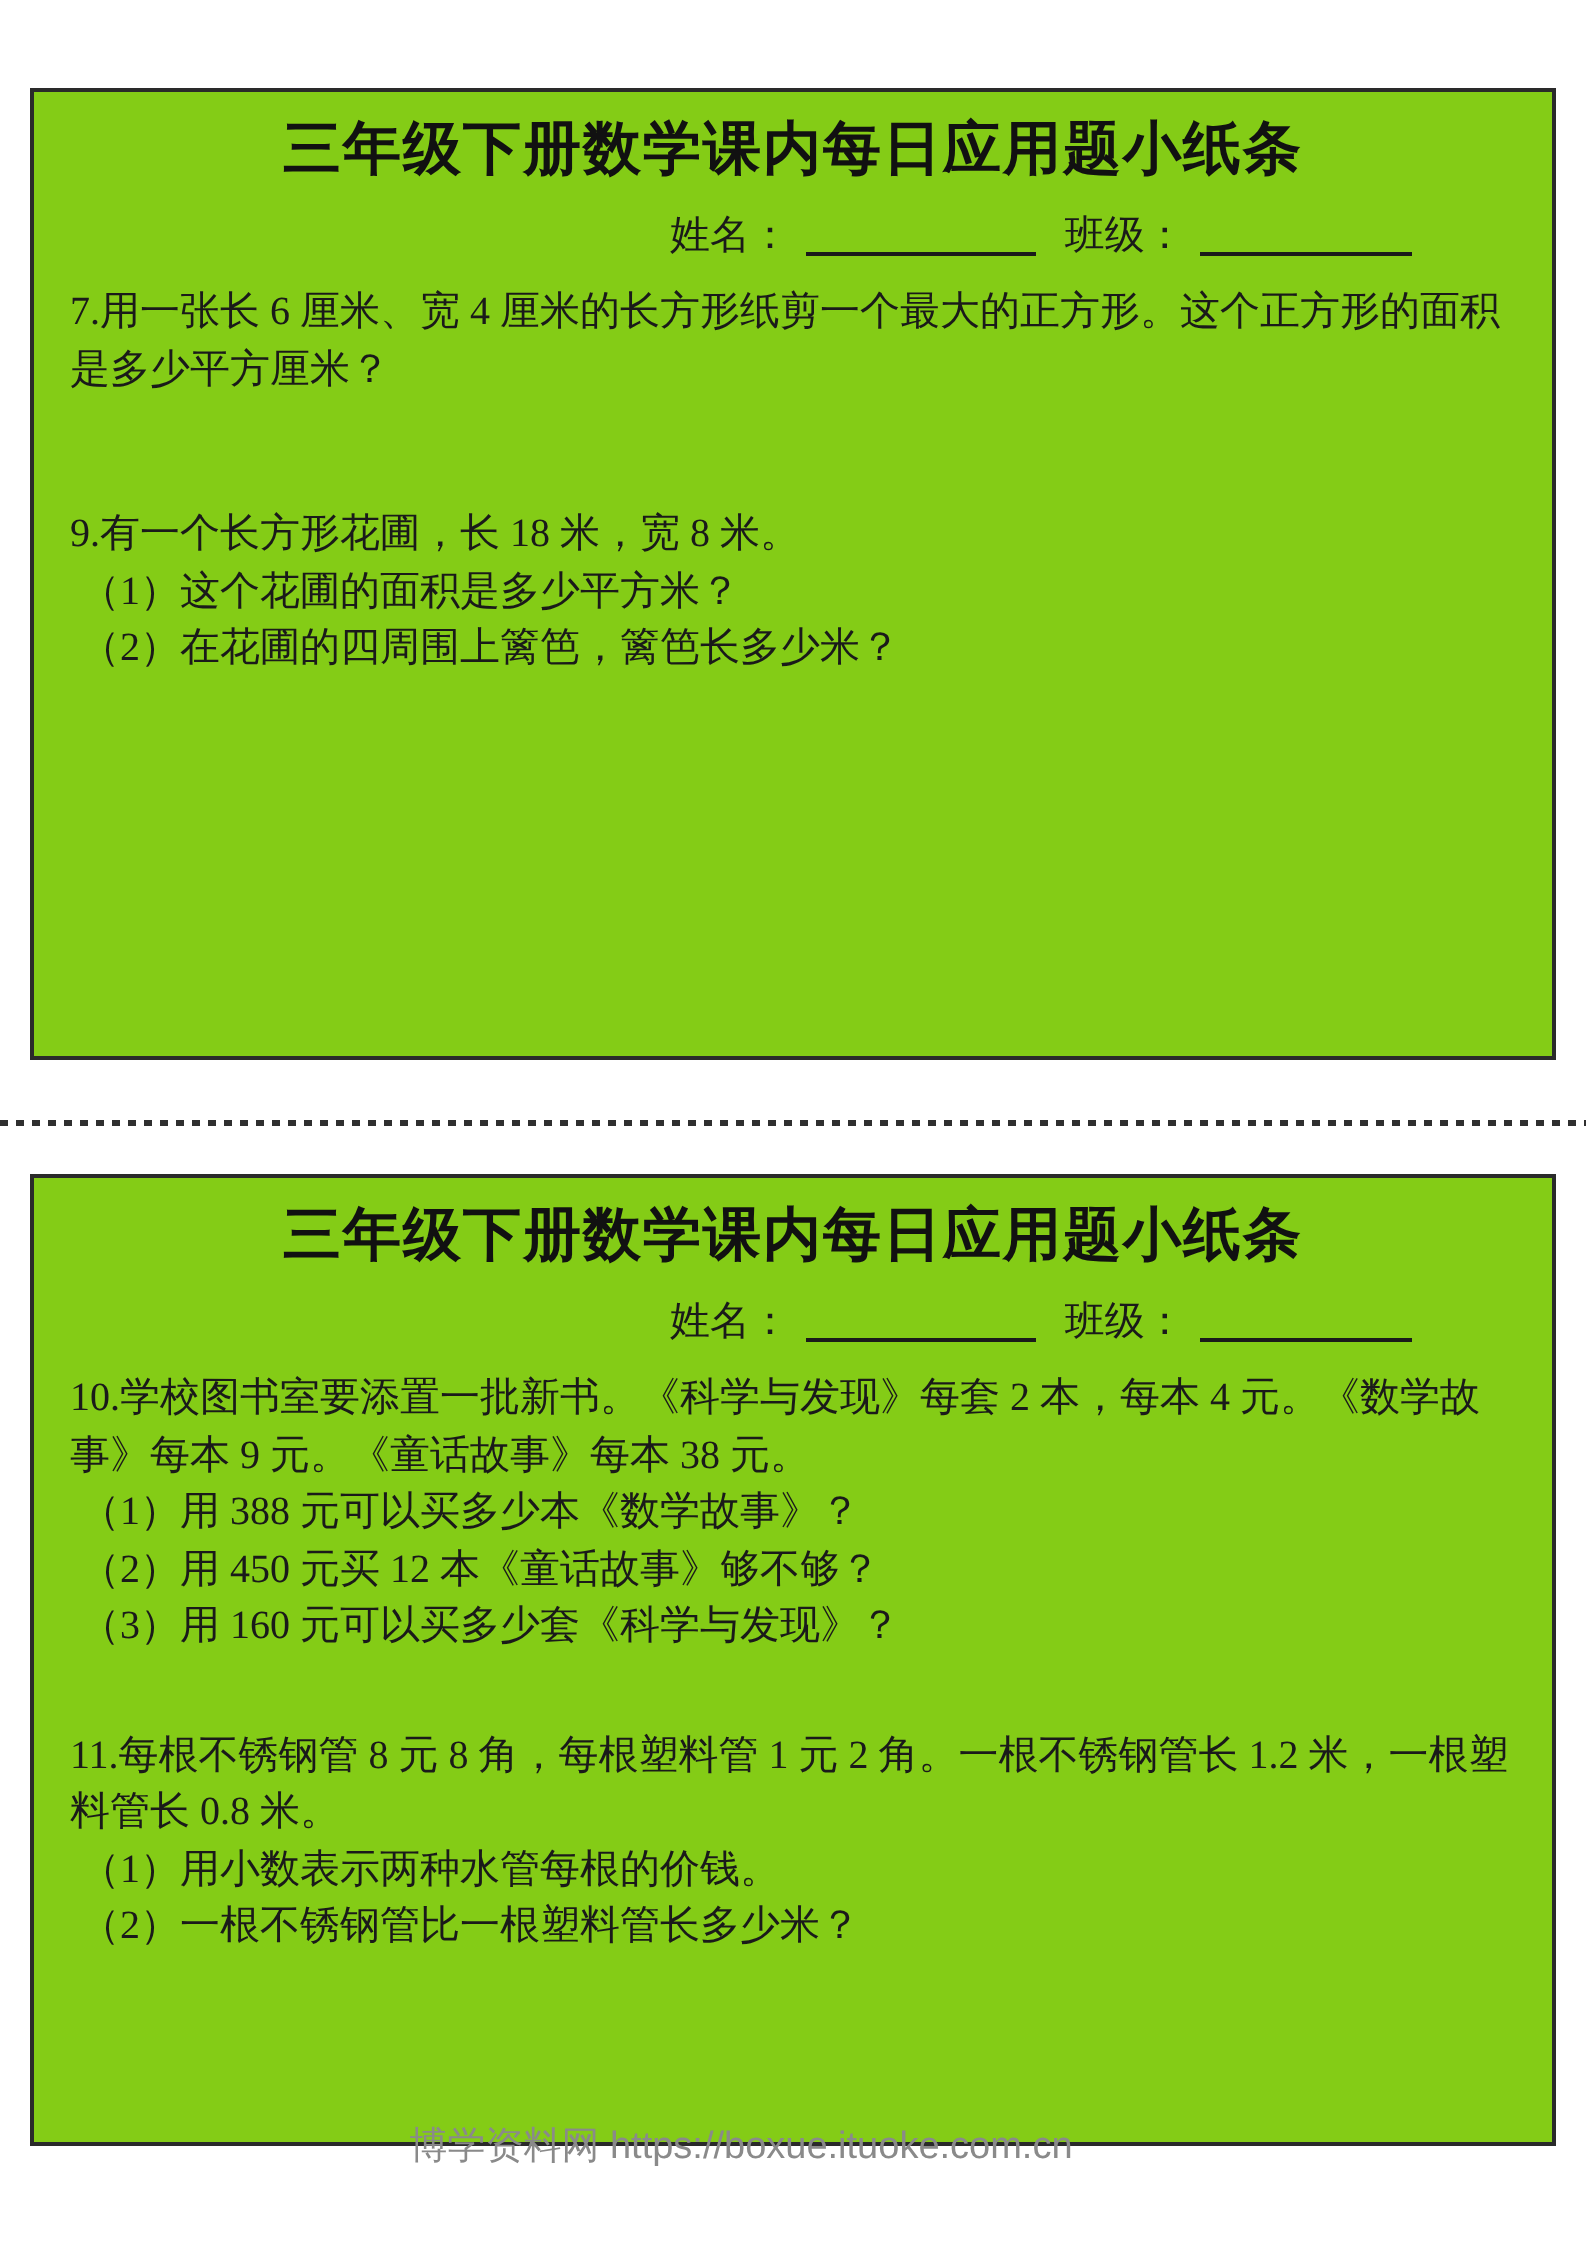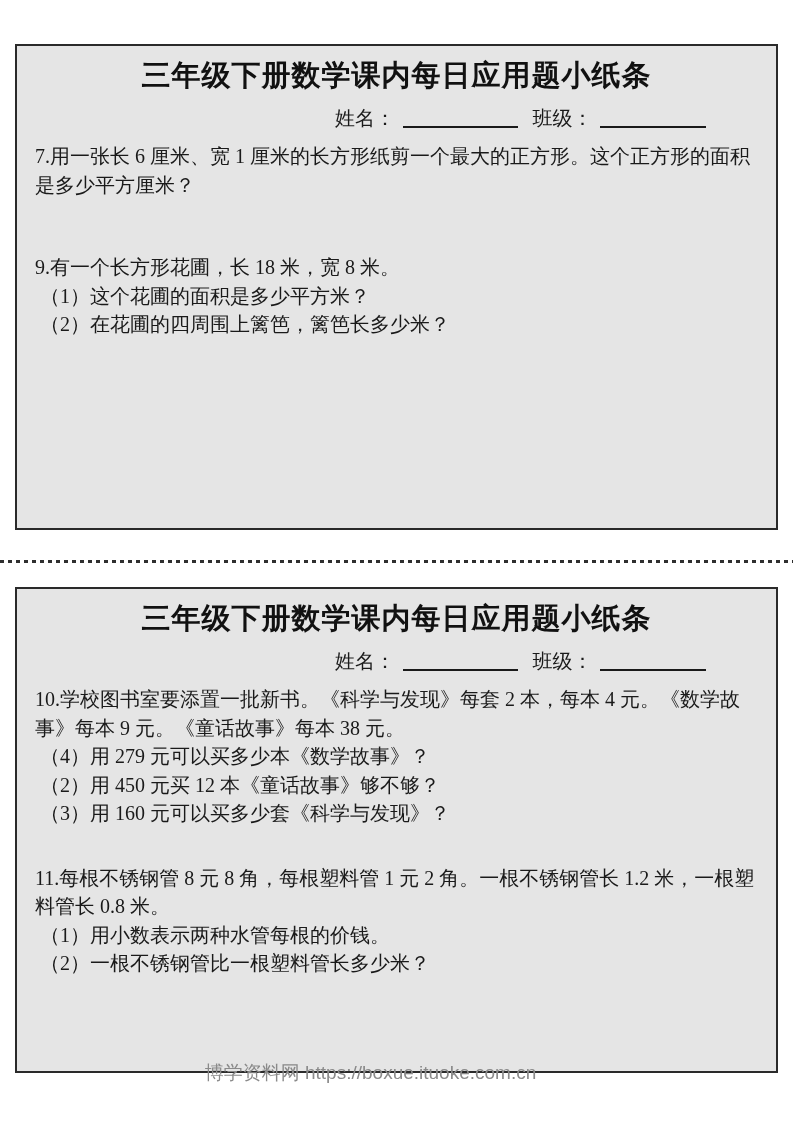--- a/index.html
+++ b/index.html
@@ -15,21 +15,21 @@
     overflow: hidden;
     font-family: "Liberation Serif", "DejaVu Serif", serif;
     color: #1a1a1a;
   }
   .slip {
     position: absolute;
     left: 15px;
     width: 759px;
     height: 482px;
     border: 2px solid #2a2a2a;
-    background: #e5e5e5;
+    background: #84cc16;
     box-sizing: content-box;
   }
   .slip1 { top: 44px; }
   .slip2 { top: 587px; }
 
   .title {
     margin: 0;
     padding-top: 12px;
     text-align: center;
     font-family: "Liberation Sans", "DejaVu Sans", sans-serif;
@@ -96,21 +96,21 @@
 
     <div class="namerow">
       <span class="lbl">姓名：</span>
       <span class="uline u-name"></span>
       <span class="lbl">班级：</span>
       <span class="uline u-class"></span>
     </div>
 
     <div class="problems">
       <div class="problem gap-a">
-        <div class="main">7.用一张长 6 厘米、宽 1 厘米的长方形纸剪一个最大的正方形。这个正方形的面积是多少平方厘米？</div>
+        <div class="main">7.用一张长 6 厘米、宽 4 厘米的长方形纸剪一个最大的正方形。这个正方形的面积是多少平方厘米？</div>
       </div>
       <div class="problem">
         <div class="main">9.有一个长方形花圃，长 18 米，宽 8 米。</div>
         <div class="sub">（1）这个花圃的面积是多少平方米？</div>
         <div class="sub">（2）在花圃的四周围上篱笆，篱笆长多少米？</div>
       </div>
     </div>
   </section>
 
   <div class="divider"></div>
@@ -121,21 +121,21 @@
     <div class="namerow">
       <span class="lbl">姓名：</span>
       <span class="uline u-name"></span>
       <span class="lbl">班级：</span>
       <span class="uline u-class"></span>
     </div>
 
     <div class="problems">
       <div class="problem gap-b">
         <div class="main">10.学校图书室要添置一批新书。《科学与发现》每套 2 本，每本 4 元。《数学故事》每本 9 元。《童话故事》每本 38 元。</div>
-        <div class="sub">（4）用 279 元可以买多少本《数学故事》？</div>
+        <div class="sub">（1）用 388 元可以买多少本《数学故事》？</div>
         <div class="sub">（2）用 450 元买 12 本《童话故事》够不够？</div>
         <div class="sub">（3）用 160 元可以买多少套《科学与发现》？</div>
       </div>
       <div class="problem">
         <div class="main">11.每根不锈钢管 8 元 8 角，每根塑料管 1 元 2 角。一根不锈钢管长 1.2 米，一根塑料管长 0.8 米。</div>
         <div class="sub">（1）用小数表示两种水管每根的价钱。</div>
         <div class="sub">（2）一根不锈钢管比一根塑料管长多少米？</div>
       </div>
     </div>
   </section>

